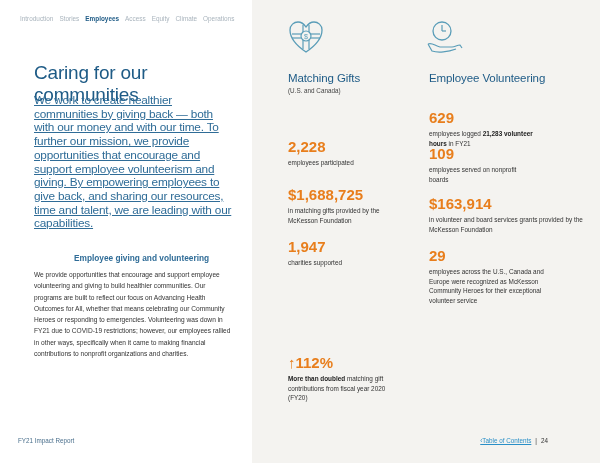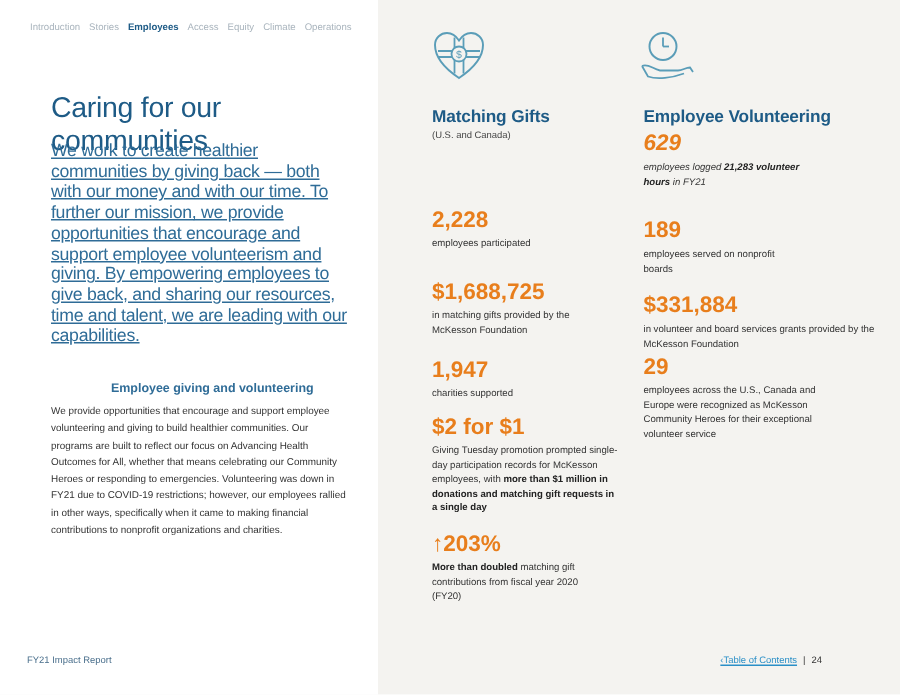--- a/index.html
+++ b/index.html
@@ -14,21 +14,21 @@
   .title { position: absolute; left: 34px; top: 62px; font-size: 19px; font-weight: normal; color: #1e5b86; letter-spacing: -0.2px; }
   .intro { position: absolute; left: 34px; top: 94px; width: 200px; font-size: 11.8px; line-height: 13.7px; color: #2f6c97; letter-spacing: -0.2px; text-decoration: underline; }
   .subhead { position: absolute; left: 34px; top: 253px; font-size: 8.3px; font-weight: bold; color: #2f6c97; margin-left: 40px; }
   .body-text { position: absolute; left: 34px; top: 269px; width: 200px; font-size: 6.6px; line-height: 11.3px; color: #333; }
 
   .footer-left { position: absolute; left: 18px; top: 437px; font-size: 6.3px; color: #4a6f8c; }
   .footer-right { position: absolute; right: 52px; top: 437px; font-size: 6.3px; color: #333; display: flex; gap: 4px; }
   .toc-link { color: #2a8fc7; text-decoration: underline; }
 
   .icon { position: absolute; }
-  .col-head { position: absolute; font-size: 11.5px; color: #1e5b86; font-weight: bold; letter-spacing: -0.1px; }
+  .col-head { position: absolute; font-size: 11.5px; color: #1e5b86; font-weight: normal; letter-spacing: -0.1px; }
   .col-sub { position: absolute; font-size: 6.3px; color: #444; }
 
   .stat { position: absolute; width: 150px; }
   .stat .num { font-size: 15px; font-weight: bold; color: #e87e1c; line-height: 17px; }
   .stat .desc { font-size: 6.4px; color: #333; line-height: 9.5px; margin-top: 3px; }
   .stat .desc b { font-weight: bold; color: #222; }
 </style>
 </head>
 <body>
 
@@ -80,42 +80,38 @@
     <div class="desc">employees participated</div>
   </div>
   <div class="stat" style="left:36px; top:186px; width:118px;">
     <div class="num">$1,688,725</div>
     <div class="desc">in matching gifts provided by the McKesson Foundation</div>
   </div>
   <div class="stat" style="left:36px; top:238px;">
     <div class="num">1,947</div>
     <div class="desc">charities supported</div>
   </div>
-  <div class="stat" style="left:36px; top:276px; width:124px;">
-    <div class="num">$2 for $1</div>
-    <div class="desc"><span>Giving Tuesday promotion prompted single-day participation records for McKesson employees, with </span><b>more than $1 million in donations and matching gift requests in a single day</b></div>
-  </div>
   <div class="stat" style="left:36px; top:354px; width:110px;">
-    <div class="num"><span>↑</span><span>203%</span></div>
+    <div class="num"><span>↑</span><span>112%</span></div>
     <div class="desc"><b>More than doubled</b><span> matching gift contributions from fiscal year 2020 (FY20)</span></div>
   </div>
 
-  <div class="stat" style="left:177px; top:87px; width:120px;font-style:italic;">
+  <div class="stat" style="left:177px; top:109px; width:120px;">
     <div class="num">629</div>
     <div class="desc"><span>employees logged </span><b>21,283 volunteer hours</b><span> in FY21</span></div>
   </div>
   <div class="stat" style="left:177px; top:145px; width:90px;">
-    <div class="num">189</div>
+    <div class="num">109</div>
     <div class="desc">employees served on nonprofit boards</div>
   </div>
   <div class="stat" style="left:177px; top:195px; width:160px;">
-    <div class="num">$331,884</div>
+    <div class="num">$163,914</div>
     <div class="desc">in volunteer and board services grants provided by the McKesson Foundation</div>
   </div>
-  <div class="stat" style="left:177px; top:236px; width:125px;">
+  <div class="stat" style="left:177px; top:247px; width:125px;">
     <div class="num">29</div>
     <div class="desc">employees across the U.S., Canada and Europe were recognized as McKesson Community Heroes for their exceptional volunteer service</div>
   </div>
 
   <div class="footer-right">
     <span class="toc-link">‹Table of Contents</span>
     <span>|</span>
     <span>24</span>
   </div>
 </div>

